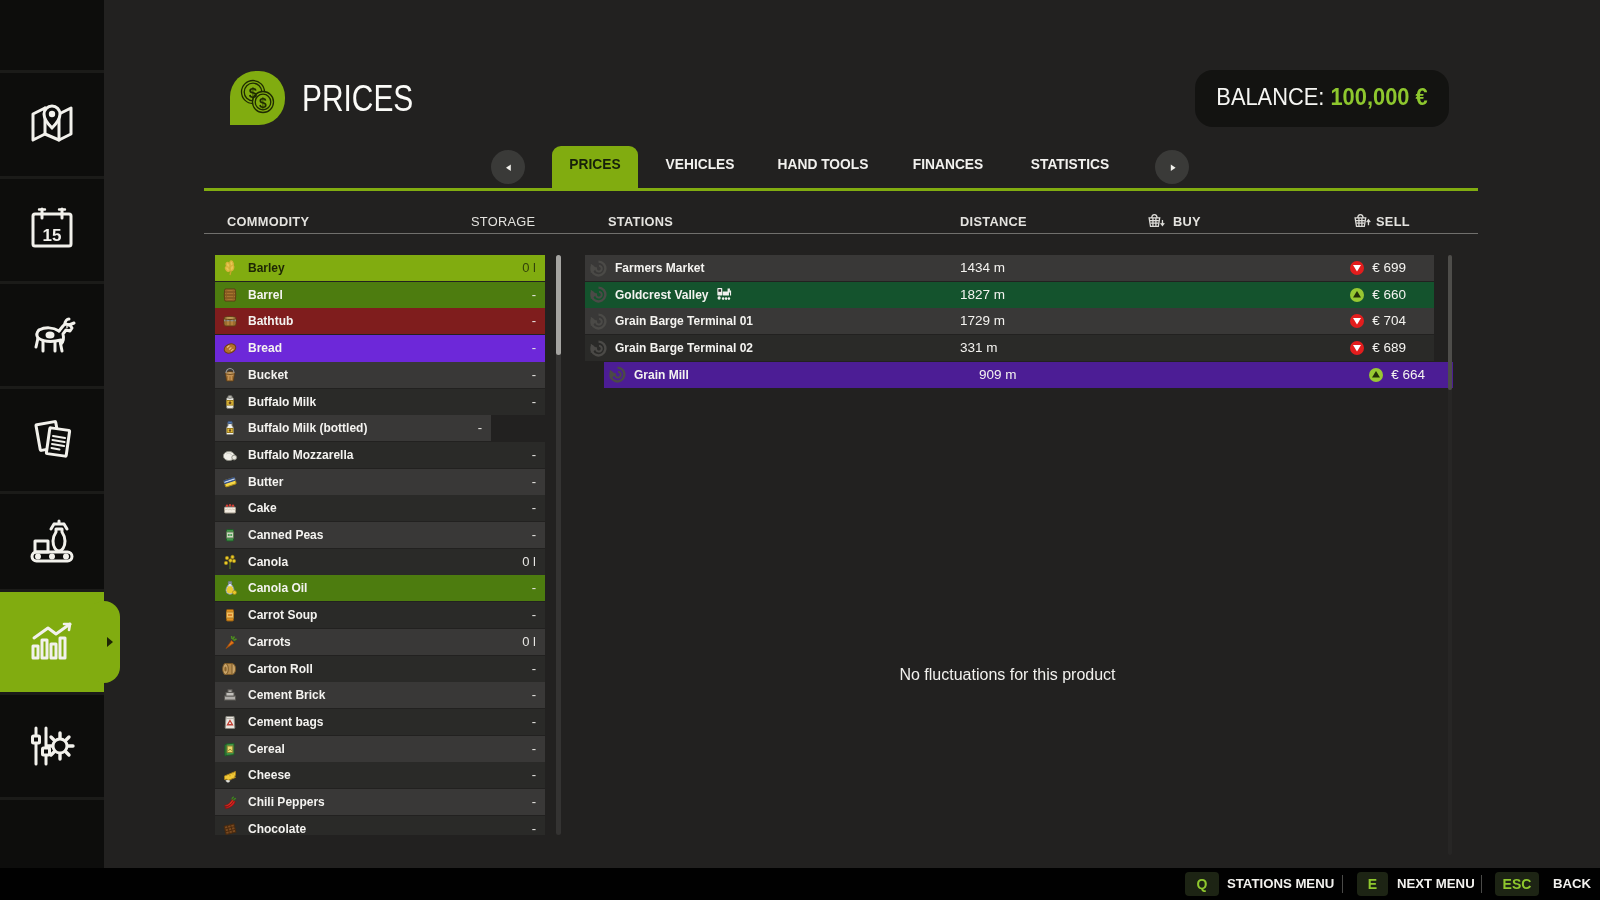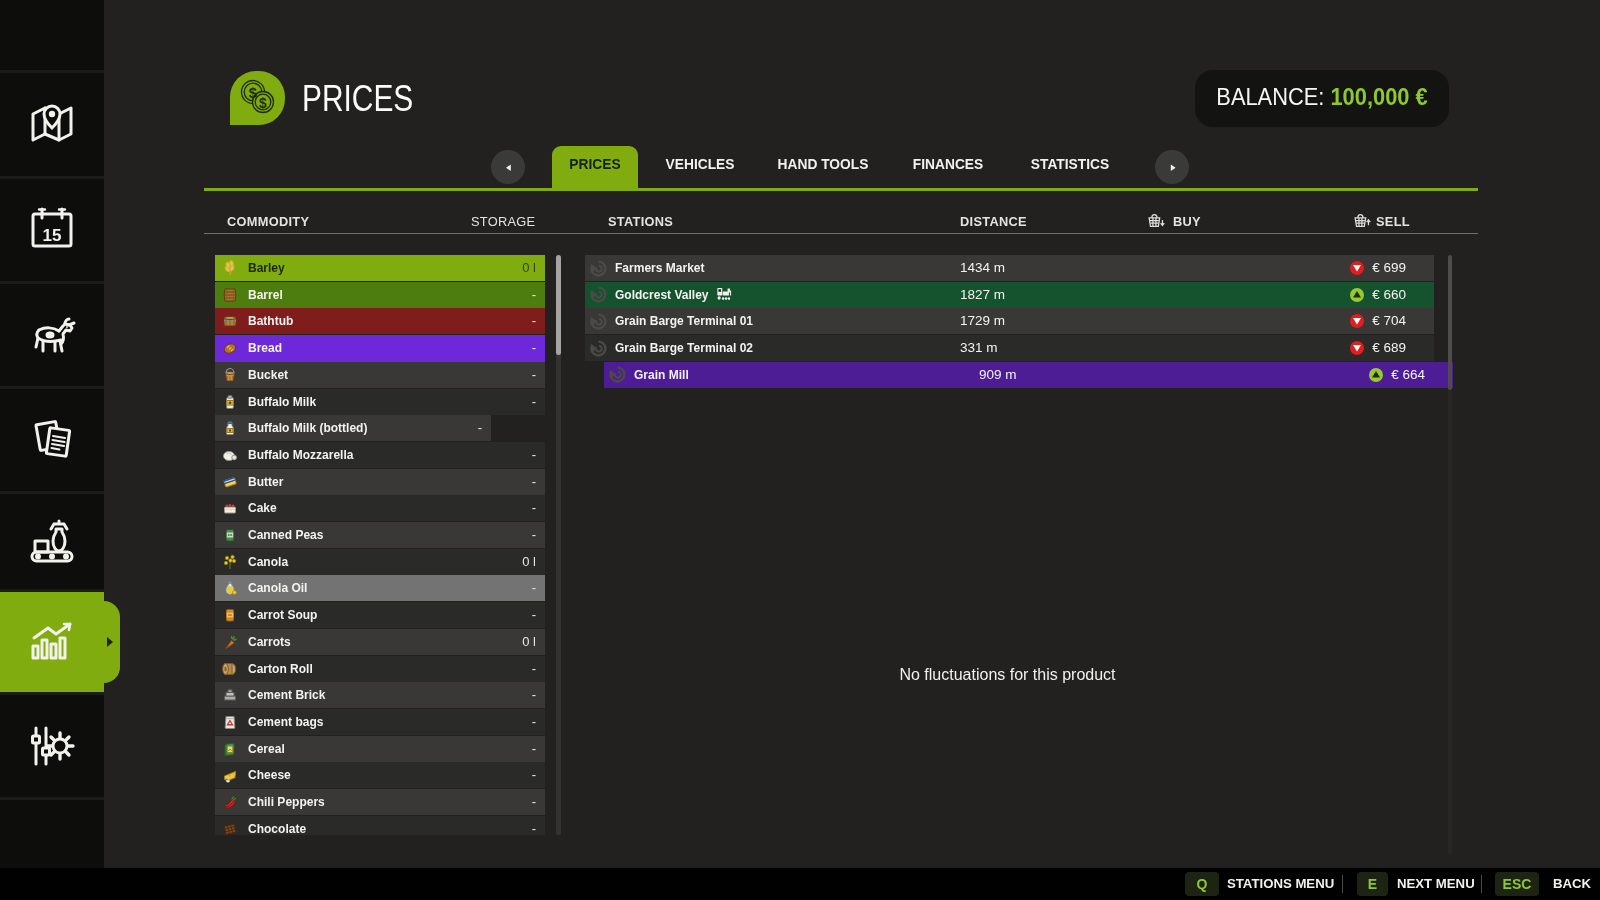--- a/index.html
+++ b/index.html
@@ -276,21 +276,21 @@
               <circle cx="5" cy="4" r="1.7"></circle>
               <circle cx="10.5" cy="3" r="1.7"></circle>
               <circle cx="12" cy="7" r="1.7"></circle>
               <circle cx="4" cy="9" r="1.7"></circle>
               <circle cx="8.5" cy="6.5" r="1.7"></circle>
             </g>
           </svg></span>
         <span style="position:absolute;left:33px;top:0;line-height:26.0px;font-weight:bold;font-size:13.5px;color:#f4f3f0;transform:scaleX(0.89);transform-origin:0 50%;white-space:nowrap;">Canola</span>
         <span style="position:absolute;right:9px;top:0;line-height:26.0px;font-size:13px;color:#e8e7e4;">0 l</span>
       </div>
-<div style="position:absolute;left:215px;top:575.4px;width:330px;height:26.0px;background:#737373;">
+<div style="position:absolute;left:215px;top:575.4px;width:330px;height:26.0px;background:#4d7c0f;">
         <span style="position:absolute;left:7px;top:5px;width:16px;height:16px;"><svg width="16" height="16" viewBox="0 0 16 16" style="">
             <g>
               <path d="M6.5 4.5 C5 6.5 4 8 4 10.5 a4 3.8 0 0 0 8 0 C12 8 11 6.5 9.5 4.5 V3 h-3z" fill="#dfe8ee" stroke="#7c909c"></path>
               <path d="M4.6 10.5 a3.4 3 0 0 0 6.8 0 c0-1.8-.8-3.2-1.6-4.3 h-3.6 c-.8 1.1-1.6 2.5-1.6 4.3z" fill="#e9cb33"></path>
               <rect x="6.3" y="1.6" width="3.4" height="1.6" rx="0.5" fill="#9aa7ae" stroke="#6c7a84"></rect>
               <circle cx="12.5" cy="12.5" r="2" fill="#e8c829" stroke="#a08616" stroke-width="0.7"></circle>
             </g>
           </svg></span>
         <span style="position:absolute;left:33px;top:0;line-height:26.0px;font-weight:bold;font-size:13.5px;color:#f4f3f0;transform:scaleX(0.89);transform-origin:0 50%;white-space:nowrap;">Canola Oil</span>
         <span style="position:absolute;right:9px;top:0;line-height:26.0px;font-size:13px;color:#e8e7e4;">-</span>

